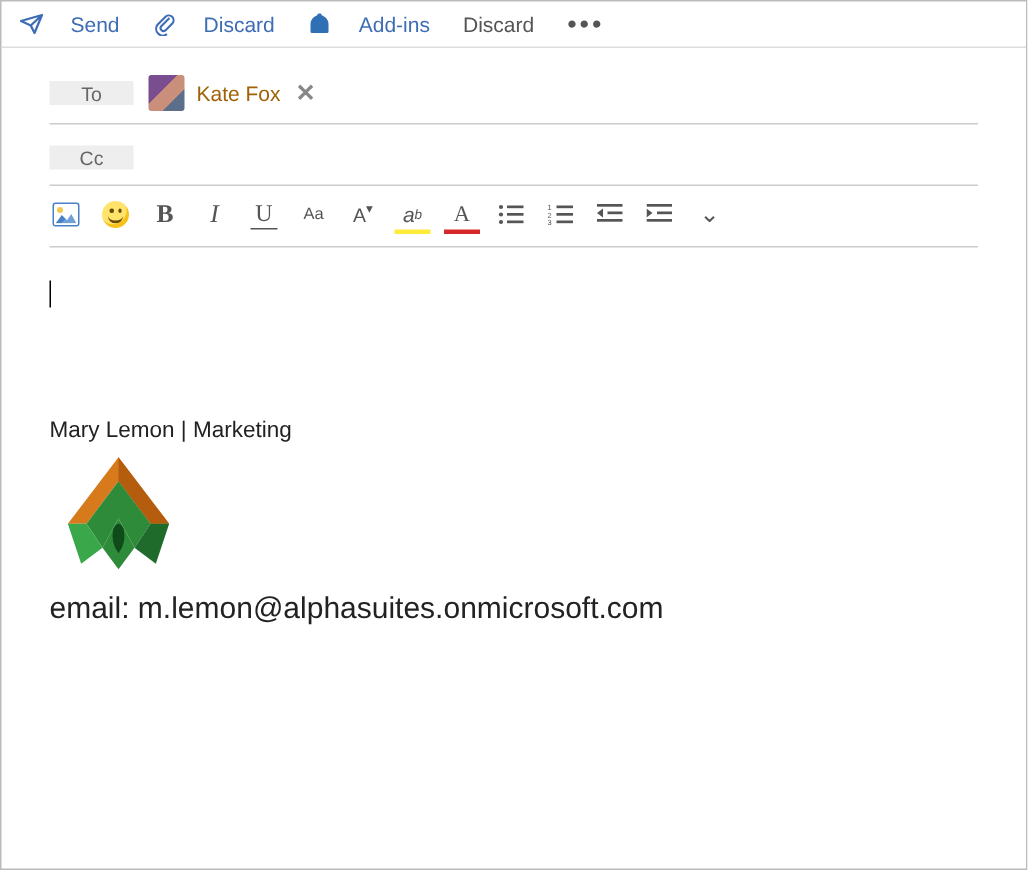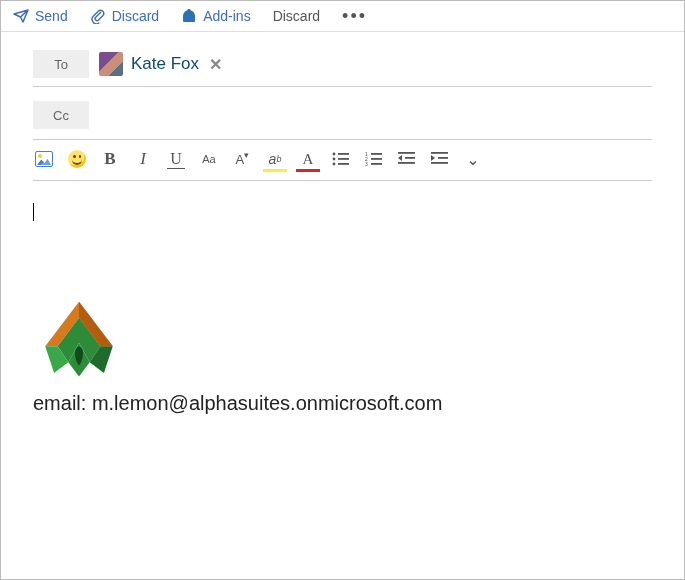--- a/index.html
+++ b/index.html
@@ -13,40 +13,40 @@
   }
   .root { border: 1px solid #bbb; width: 685px; height: 580px; display: flex; flex-direction: column; }
   
   .toolbar {
     display: flex; align-items: center; gap: 22px;
     padding: 6px 12px;
     border-bottom: 1px solid #ddd;
     color: #3e6db5;
     font-size: 14px;
   }
-  .toolbar .item { display: inline-flex; align-items: center; gap: 6px; cursor: pointer; }
+  .toolbar .item { display: inline-flex; align-items: center; gap: 18px; cursor: pointer; }
   .toolbar .icon { width: 16px; height: 16px; display:inline-flex; align-items:center; justify-content:center; }
   .discard { color: #555; }
   .more-dots { color:#555; font-size:18px; letter-spacing:2px; line-height:1; }
   
   .content { padding: 18px 32px 10px 32px; display:flex; flex-direction:column; }
   .row { display:flex; align-items:center; border-bottom:1px solid #ccc; padding-bottom:8px; margin-bottom:14px; }
   .label-box {
-    background:#eee; color:#666; width:56px; height:28px;
+    background:#eee; color:#666; width:56px; height:16px;
     display:flex; align-items:center; justify-content:center; font-size:13px;
     cursor:pointer;
   }
   .chip {
     display:flex; align-items:center; gap:8px; margin-left:10px;
   }
   .avatar {
     width:24px; height:24px; border-radius:2px;
     background: linear-gradient(135deg,#7a4d8f 0 40%, #c98f7a 40% 70%, #5b6f8a 70% 100%);
   }
-  .chip-name { color:#0c4a6e; font-size:17px; }
+  .chip-name { color:#a16207; font-size:14px; }
   .chip-x { color:#888; font-size:16px; margin-left:2px; cursor:pointer; font-weight:bold; }
   .cc-row { display:flex; align-items:center; border-bottom:1px solid #ccc; padding-bottom:10px; }
   .subject-row { border-bottom:1px solid #ccc; padding-bottom:10px; margin-bottom:10px; }
   .subject-input {
     width:100%; border:none; outline:none; font-size:14px; color:#888;
   }
   
   .fmt {
     display:flex; align-items:center; gap:11px;
     border-bottom:1px solid #ccc; padding:8px 0 10px 0;
@@ -222,20 +222,21 @@
       <span class="btn chev">
         <span>⌄</span>
       </span>
     </div>
 
     <div class="body-area">
       <span class="cursor"></span>
     </div>
 
     <div class="sig">
+      <div class="sig-head">Mary Lemon | Marketing</div>
       <div class="logo">
         <svg viewBox="0 0 100 90">
           <path d="M50 2 L88 52 L74 52 L50 20 L26 52 L12 52 Z" fill="#d67a1c"></path>
           <path d="M50 2 L50 20 L74 52 L88 52 Z" fill="#b55d0e"></path>
           <path d="M26 52 L50 20 L74 52 L62 70 L50 48 L38 70 Z" fill="#2e8b3a"></path>
           <path d="M12 52 L26 52 L38 70 L22 82 Z" fill="#3aa84a"></path>
           <path d="M88 52 L74 52 L62 70 L78 82 Z" fill="#1f6b2c"></path>
           <path d="M38 70 L50 48 L62 70 L50 86 Z" fill="#2e8b3a"></path>
           <path d="M46 56 Q50 48 54 56 Q56 66 50 74 Q44 66 46 56 Z" fill="#0e4d1a"></path>
         </svg>

